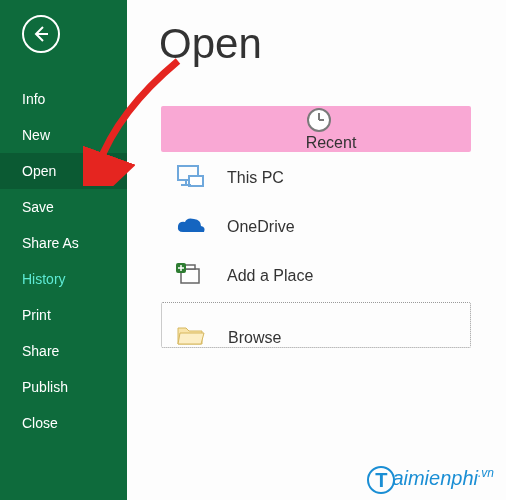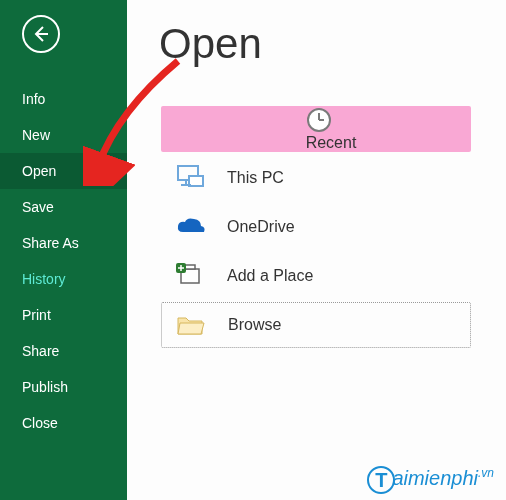--- a/index.html
+++ b/index.html
@@ -55,21 +55,21 @@
       align-items: center;
       height: 46px;
       padding-left: 14px;
       margin-bottom: 3px;
       cursor: pointer;
       width: 310px;
       margin-left: 2px;
       border-radius: 2px;
     }
     .list-item.recent { background: #f9a8d4; flex-direction: column; }
-    .list-item.browse { border: 1px dotted #9a9a9a; background: #fdfdfd; }
+    .list-item.browse { border: 1px dotted #9a9a9a; background: #fdfdfd; align-items: flex-end; }
     .list-item .icon { width: 36px; display: flex; align-items: center; justify-content: flex-start; }
     .list-item .label { font-size: 16px; color: #333; margin-left: 16px; }
     
     .arrow-annot {
       position: absolute;
       left: 83px;
       top: 56px;
       pointer-events: none;
     }
     .watermark {

